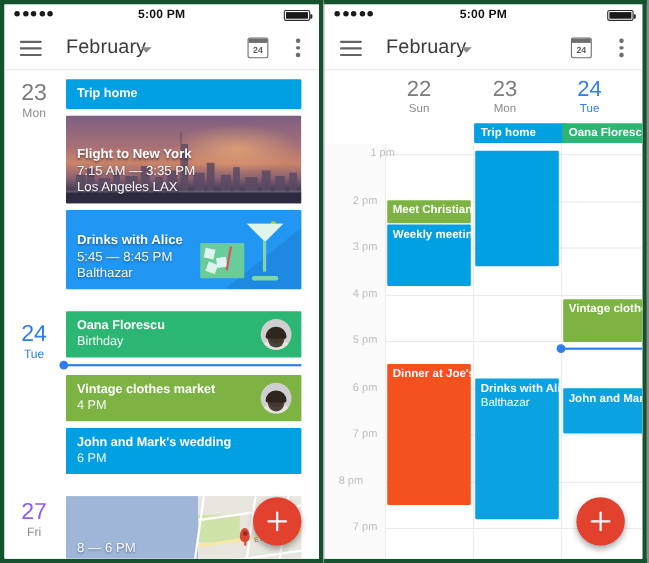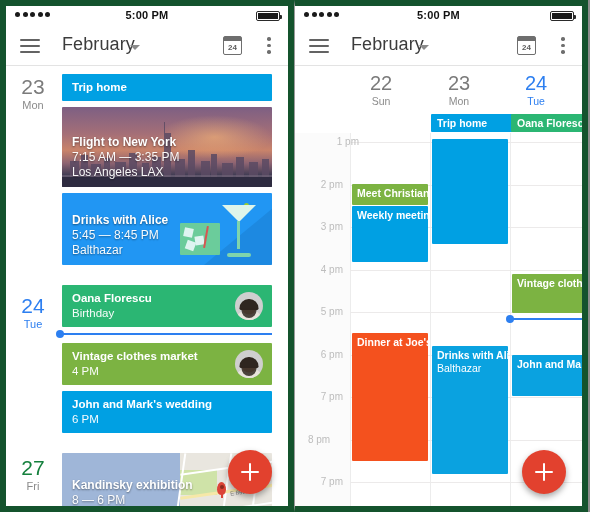--- a/index.html
+++ b/index.html
@@ -1,18 +1,18 @@
 <!DOCTYPE html>
 <html><head>
 <meta charset="utf-8">
 <style>
   html,body{margin:0;padding:0;background:#8c8c8c;}
   body{width:590px;height:512px;font-family:"Liberation Sans",sans-serif;-webkit-font-smoothing:antialiased;}
   .screens{display:flex;width:590px;height:512px;}
-  .phone{position:relative;width:294px;height:512px;background:#ffffff;overflow:hidden;border:6px solid #14532d;box-sizing:border-box;}
+  .phone{position:relative;width:294px;height:512px;background:#ffffff;overflow:hidden;border:4px solid #14532d;box-sizing:border-box;}
   .phone.right{border-left:1px solid #9a9a9a;}
 
   
   .statusbar{height:20px;position:relative;background:#fff;}
   .dots{position:absolute;left:9px;top:6px;display:flex;gap:2.5px;}
   .dots i{width:5px;height:5px;border-radius:50%;background:#1a1a1a;display:block;}
   .clock{position:absolute;left:0;right:0;top:3px;text-align:center;font-size:11px;font-weight:bold;color:#111;letter-spacing:.2px;}
   .battery{position:absolute;right:8px;top:5px;width:24px;height:10px;border:1px solid #2a2a2a;border-radius:2px;box-sizing:border-box;background:#fff;}
   .battery:before{content:"";position:absolute;left:1px;top:1px;right:1px;bottom:1px;background:#1a1a1a;}
   .battery:after{content:"";position:absolute;right:-3px;top:3px;width:2px;height:4px;background:#2a2a2a;border-radius:0 1px 1px 0;}
@@ -242,36 +242,35 @@
         </div>
 
         <div class="ev simple blue">
           <div class="ttl">John and Mark's wedding</div>
           <div class="sub">6 PM</div>
         </div>
       </div>
 
       <div class="day-block" style="padding-top:14px;">
         <div class="daylabel" style="top:18px;">
-          <div class="num" style="color:#15803d">27</div>
+          <div class="num" style="color:#8b5cf6">27</div>
           <div class="dow">Fri</div>
         </div>
         <div class="ev map-ev">
           <div class="water"></div>
           <div class="park"></div>
           <div class="rd" style="left:56%;top:0;width:2px;height:100%;transform:rotate(8deg)"></div>
           <div class="rd" style="left:78%;top:0;width:2px;height:100%;transform:rotate(8deg)"></div>
           <div class="rd" style="left:92%;top:0;width:2px;height:100%;transform:rotate(8deg)"></div>
           <div class="rdy" style="left:56%;top:60%;width:46%;height:2.5px;transform:rotate(-8deg)"></div>
           <div class="rd" style="left:56%;top:22%;width:46%;height:2px;transform:rotate(-8deg)"></div>
           <div class="rd" style="left:56%;top:88%;width:46%;height:2px;transform:rotate(-8deg)"></div>
           <div class="pin"></div>
           <div class="label" style="left:80%;top:58%;">E 89th St</div>
           <div class="hero-text">
-            <div class="ttl">Kandinsky exhibition</div>
             <div class="sub">8 — 6 PM</div>
           </div>
         </div>
       </div>
 
     </div>
 
     <div class="fab"></div>
   </div>
 

